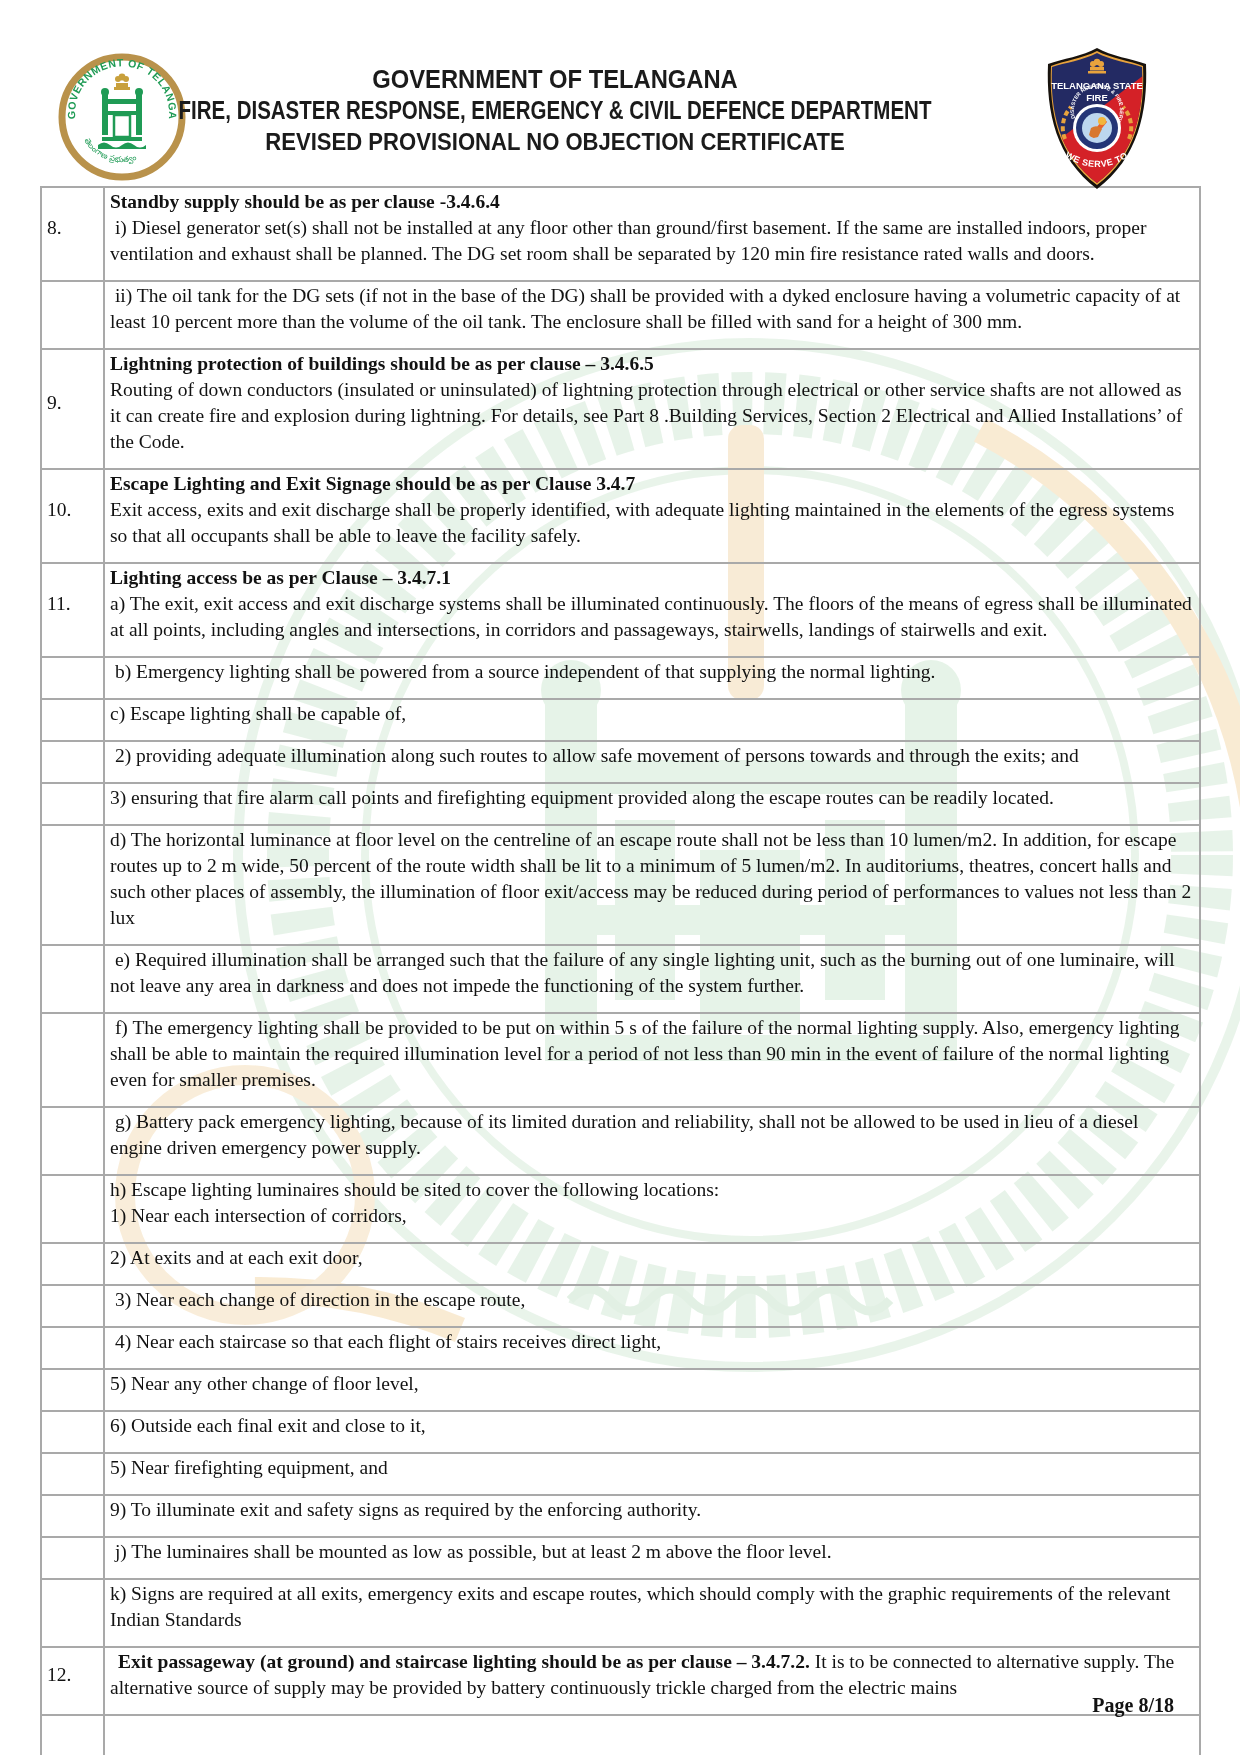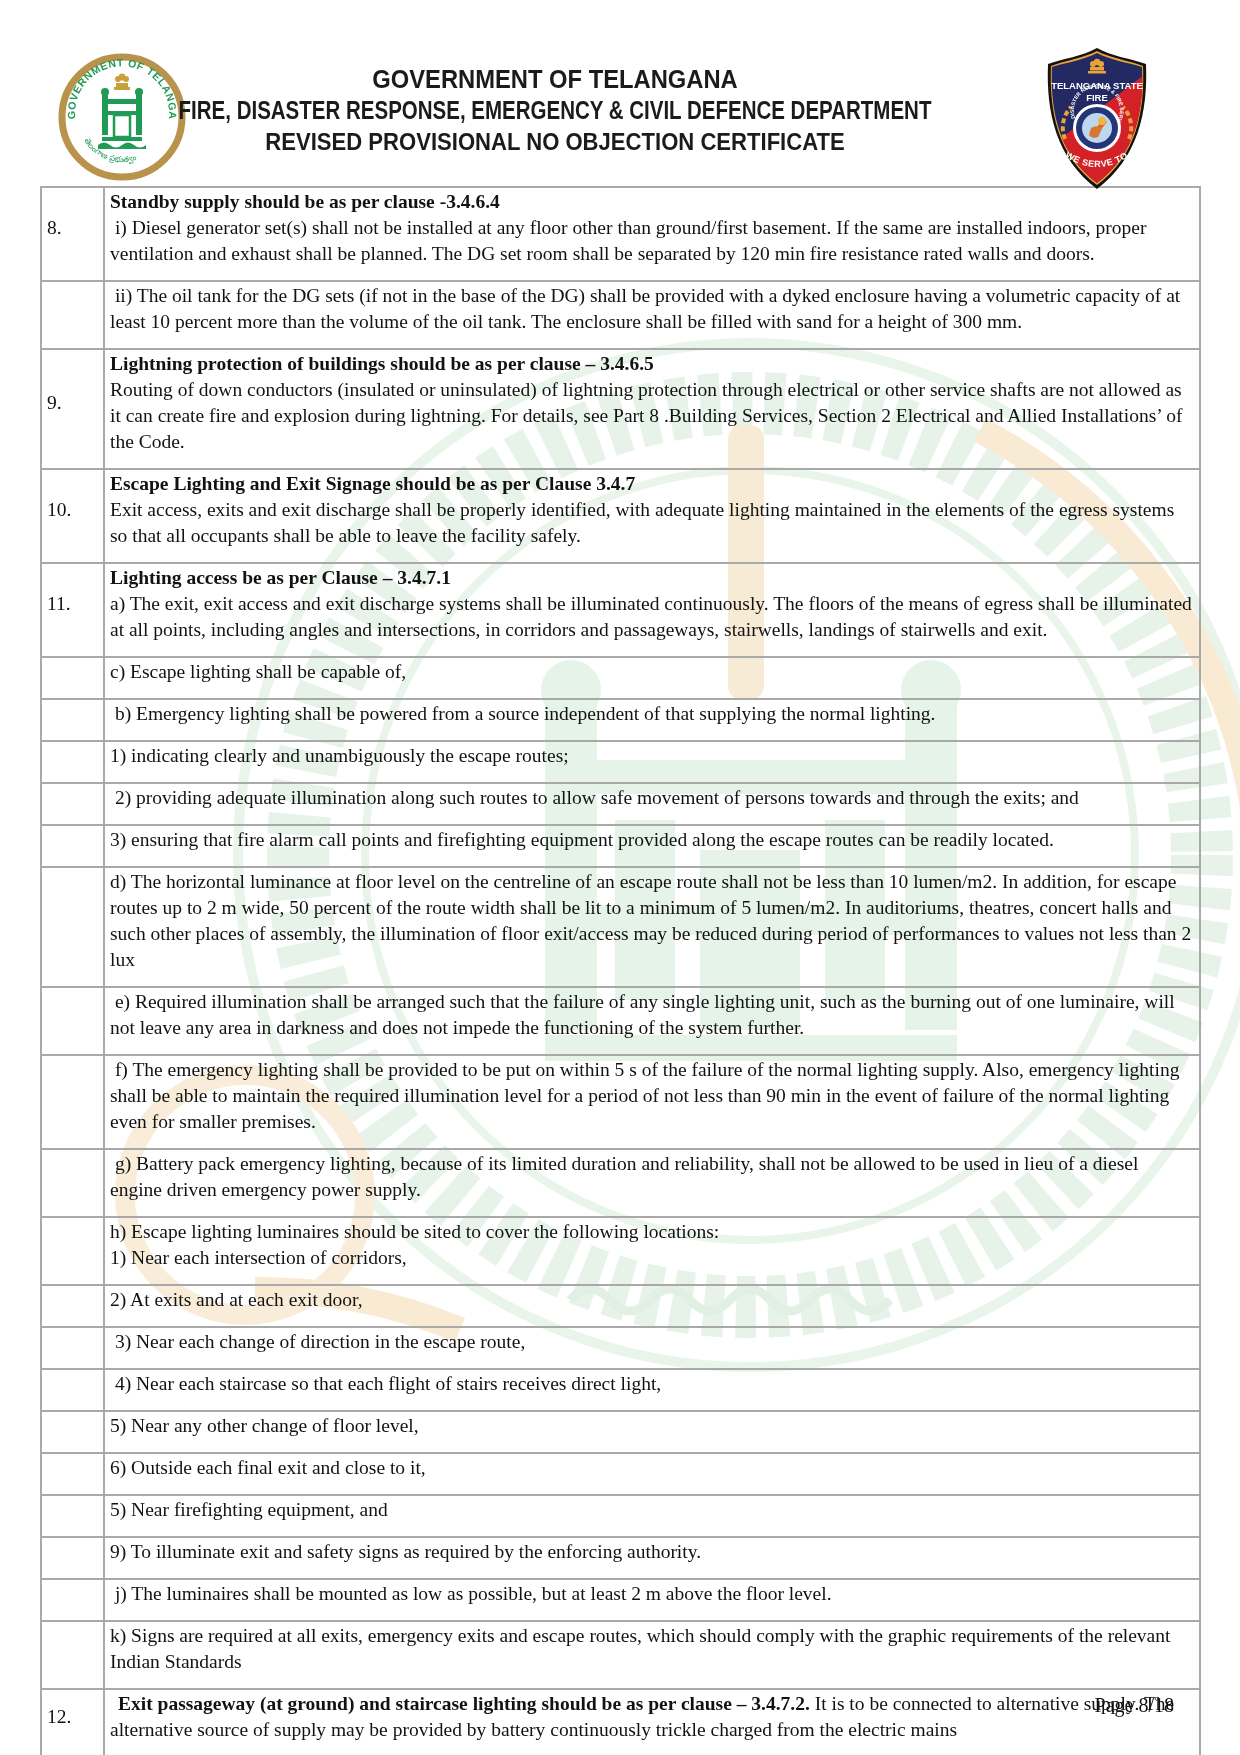--- a/index.html
+++ b/index.html
@@ -22,21 +22,21 @@
   table.noc{border-collapse:collapse;position:absolute;left:40px;top:186px;width:1161px;
             table-layout:fixed;z-index:1;background:transparent;}
   td{border:2px solid #a9a9a9;padding:1px 6px 13px 5px;vertical-align:top;
      font-size:19.5px;line-height:26px;}
   td.num{width:50px;vertical-align:middle;}
   .bh{font-weight:bold;display:block;white-space:pre-wrap;}
   .bd{white-space:pre-wrap;}
   .bi{font-weight:bold;white-space:pre-wrap;margin-left:8px;}
   tr.empty td{height:30px;}
   
-  .page-num{position:absolute;top:1694px;right:66px;font-weight:normal;font-size:20px;z-index:2;}
+  .page-num{position:absolute;top:1694px;right:66px;font-weight:bold;font-size:20px;z-index:2;}
 </style>
 </head>
 <body>
 
 <svg class="wm" width="1240" height="1755" viewBox="0 0 1240 1755">
   <g opacity="0.45">
     <circle cx="750" cy="855" r="512" fill="none" stroke="#cfe7d2" stroke-width="10"></circle>
     <circle cx="750" cy="855" r="452" fill="none" stroke="#cce5cf" stroke-width="62" stroke-dasharray="20 12"></circle>
     <circle cx="750" cy="855" r="385" fill="none" stroke="#cfe7d2" stroke-width="8"></circle>
 
@@ -167,29 +167,25 @@
   <tr>
         <td class="num">10.</td>
         <td><span class="bh">Escape Lighting and Exit Signage should be as per Clause 3.4.7</span><span class="bd">Exit access, exits and exit discharge shall be properly identified, with adequate lighting maintained in the elements of the egress systems so that all occupants shall be able to leave the facility safely.</span></td>
       </tr>
   <tr>
         <td class="num">11.</td>
         <td><span class="bh">Lighting access be as per Clause – 3.4.7.1</span><span class="bd">a) The exit, exit access and exit discharge systems shall be illuminated continuously. The floors of the means of egress shall be illuminated at all points, including angles and intersections, in corridors and passageways, stairwells, landings of stairwells and exit.</span></td>
       </tr>
   <tr>
         <td class="num"></td>
+        <td><span class="bd"> b) Emergency lighting shall be powered from a source independent of that supplying the normal lighting.</span></td>
+      </tr>
+  <tr>
+        <td class="num"></td>
         <td><span class="bd">c) Escape lighting shall be capable of,</span></td>
-      </tr>
-  <tr>
-        <td class="num"></td>
-        <td><span class="bd"> b) Emergency lighting shall be powered from a source independent of that supplying the normal lighting.</span></td>
-      </tr>
-  <tr>
-        <td class="num"></td>
-        <td><span class="bd">1) indicating clearly and unambiguously the escape routes;</span></td>
       </tr>
   <tr>
         <td class="num"></td>
         <td><span class="bd"> 2) providing adequate illumination along such routes to allow safe movement of persons towards and through the exits; and</span></td>
       </tr>
   <tr>
         <td class="num"></td>
         <td><span class="bd">3) ensuring that fire alarm call points and firefighting equipment provided along the escape routes can be readily located.</span></td>
       </tr>
   <tr>

